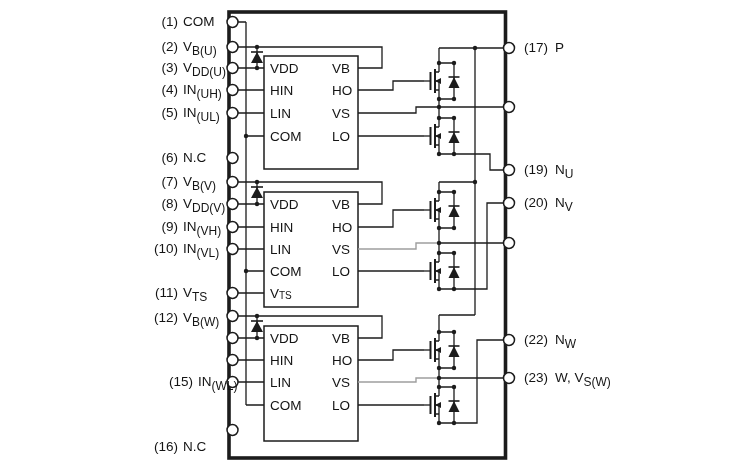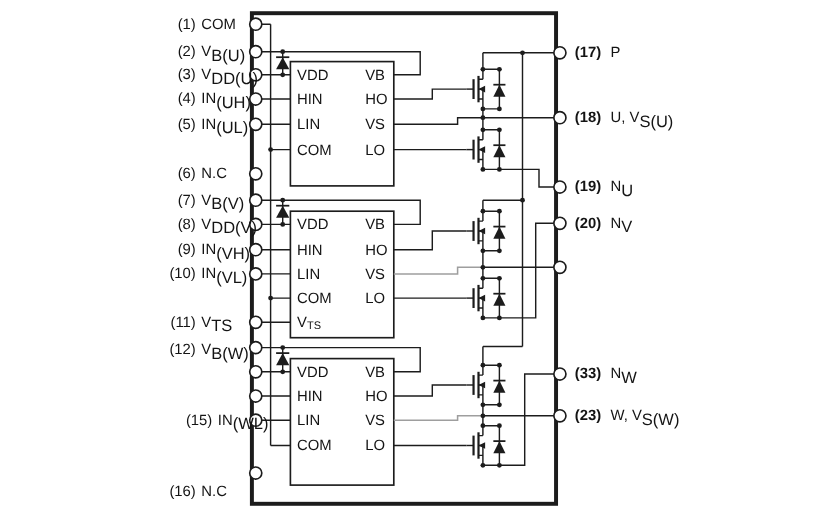--- a/index.html
+++ b/index.html
@@ -3,22 +3,22 @@
 <meta charset="utf-8">
 <style>
   html,body{margin:0;padding:0;background:#fff;}
   .stage{position:relative;width:744px;height:467px;background:#fff;overflow:hidden;
          font-family:"Liberation Sans",sans-serif;color:#111;}
   svg{position:absolute;left:0;top:0;}
   svg text{font-family:"Liberation Sans",sans-serif;font-size:13.5px;fill:#141414;}
   .pin-label{position:absolute;height:18px;line-height:18px;font-size:13.5px;color:#141414;
              white-space:nowrap;display:flex;align-items:baseline;}
   .pin-label .num{display:inline-block;width:38px;text-align:right;margin-right:5px;}
-  .pin-label.right .num{width:auto;min-width:27px;text-align:center;margin-right:7px;font-weight:bold;}
-  .sub{font-size:15px;position:relative;top:3.5px;}
+  .pin-label.right .num{width:auto;min-width:27px;text-align:right;margin-right:7px;}
+  .sub{font-size:12px;position:relative;top:3.5px;}
 </style>
 </head>
 <body>
 
 <div class="stage">
 
 <svg width="744" height="467" viewBox="0 0 744 467">
   <defs>
 
     <g id="nmos">
@@ -228,34 +228,30 @@
     </div>
 <div class="pin-label" style="left:140px;top:438px">
       <span class="num">(16)</span>
       <span><span>N.C</span><span class="sub"></span></span>
     </div>
 
 <div class="pin-label right" style="left:521px;top:39px">
       <span class="num">(17)</span>
       <span><span>P</span><span class="sub"></span></span>
     </div>
-<div class="pin-label right" style="left:521px;top:98px">
-      <span class="num">(18)</span>
-      <span><span>U, V</span><span class="sub">S(U)</span></span>
-    </div>
 <div class="pin-label right" style="left:521px;top:161px">
       <span class="num">(19)</span>
       <span><span>N</span><span class="sub">U</span></span>
     </div>
 <div class="pin-label right" style="left:521px;top:194px">
       <span class="num">(20)</span>
       <span><span>N</span><span class="sub">V</span></span>
     </div>
 <div class="pin-label right" style="left:521px;top:331px">
-      <span class="num">(33)</span>
+      <span class="num">(22)</span>
       <span><span>N</span><span class="sub">W</span></span>
     </div>
 <div class="pin-label right" style="left:521px;top:369px">
       <span class="num">(23)</span>
       <span><span>W, V</span><span class="sub">S(W)</span></span>
     </div>
 
 </div>
 
 </body></html>

